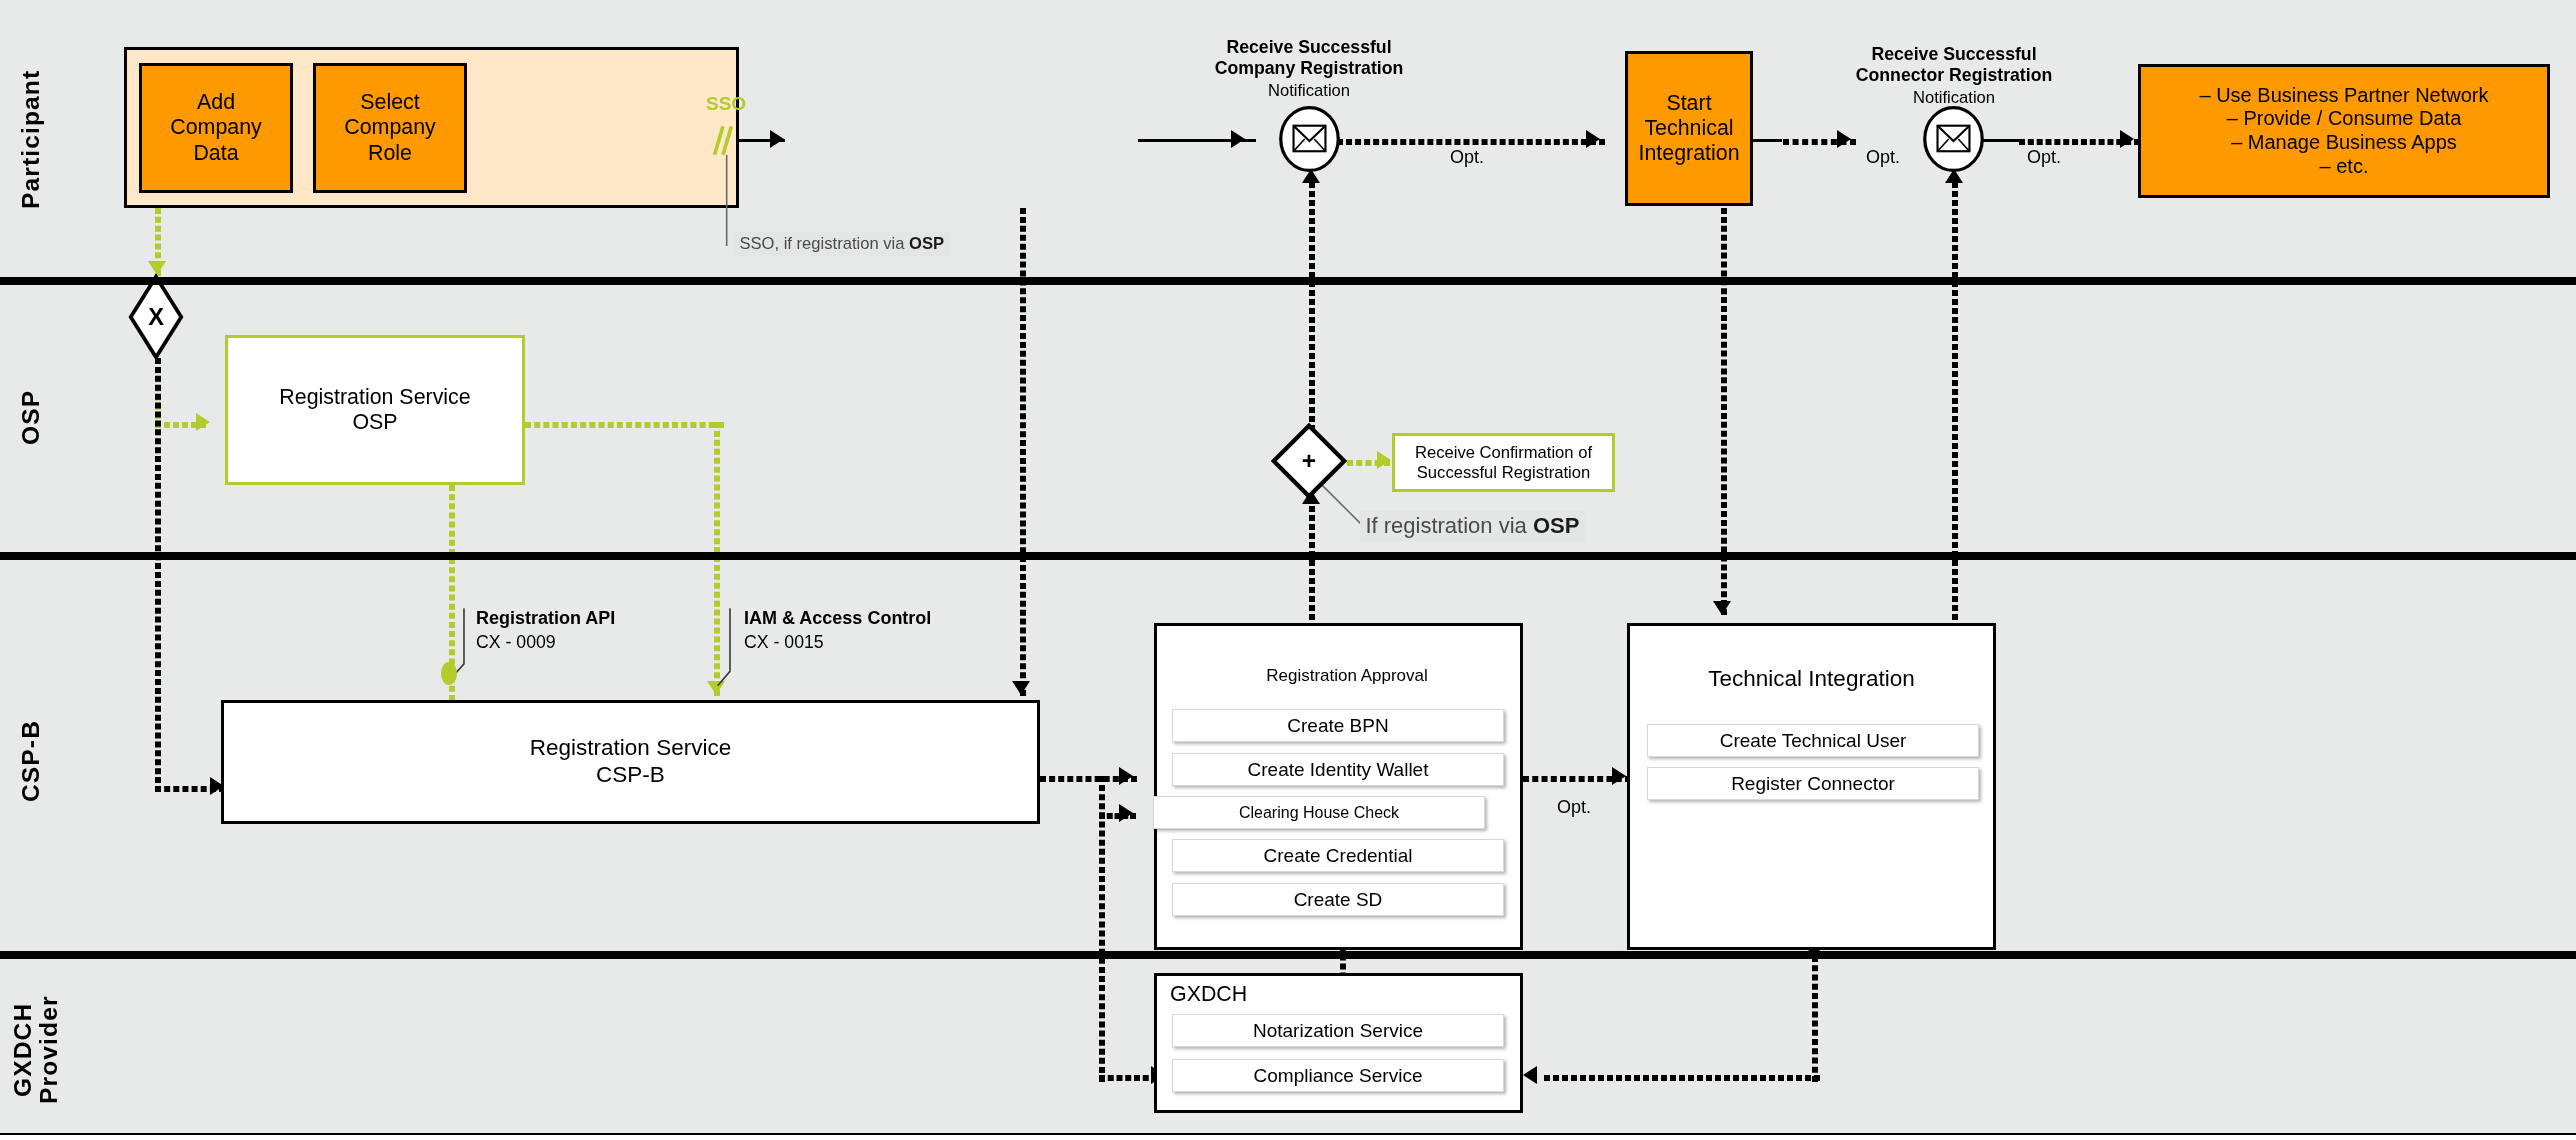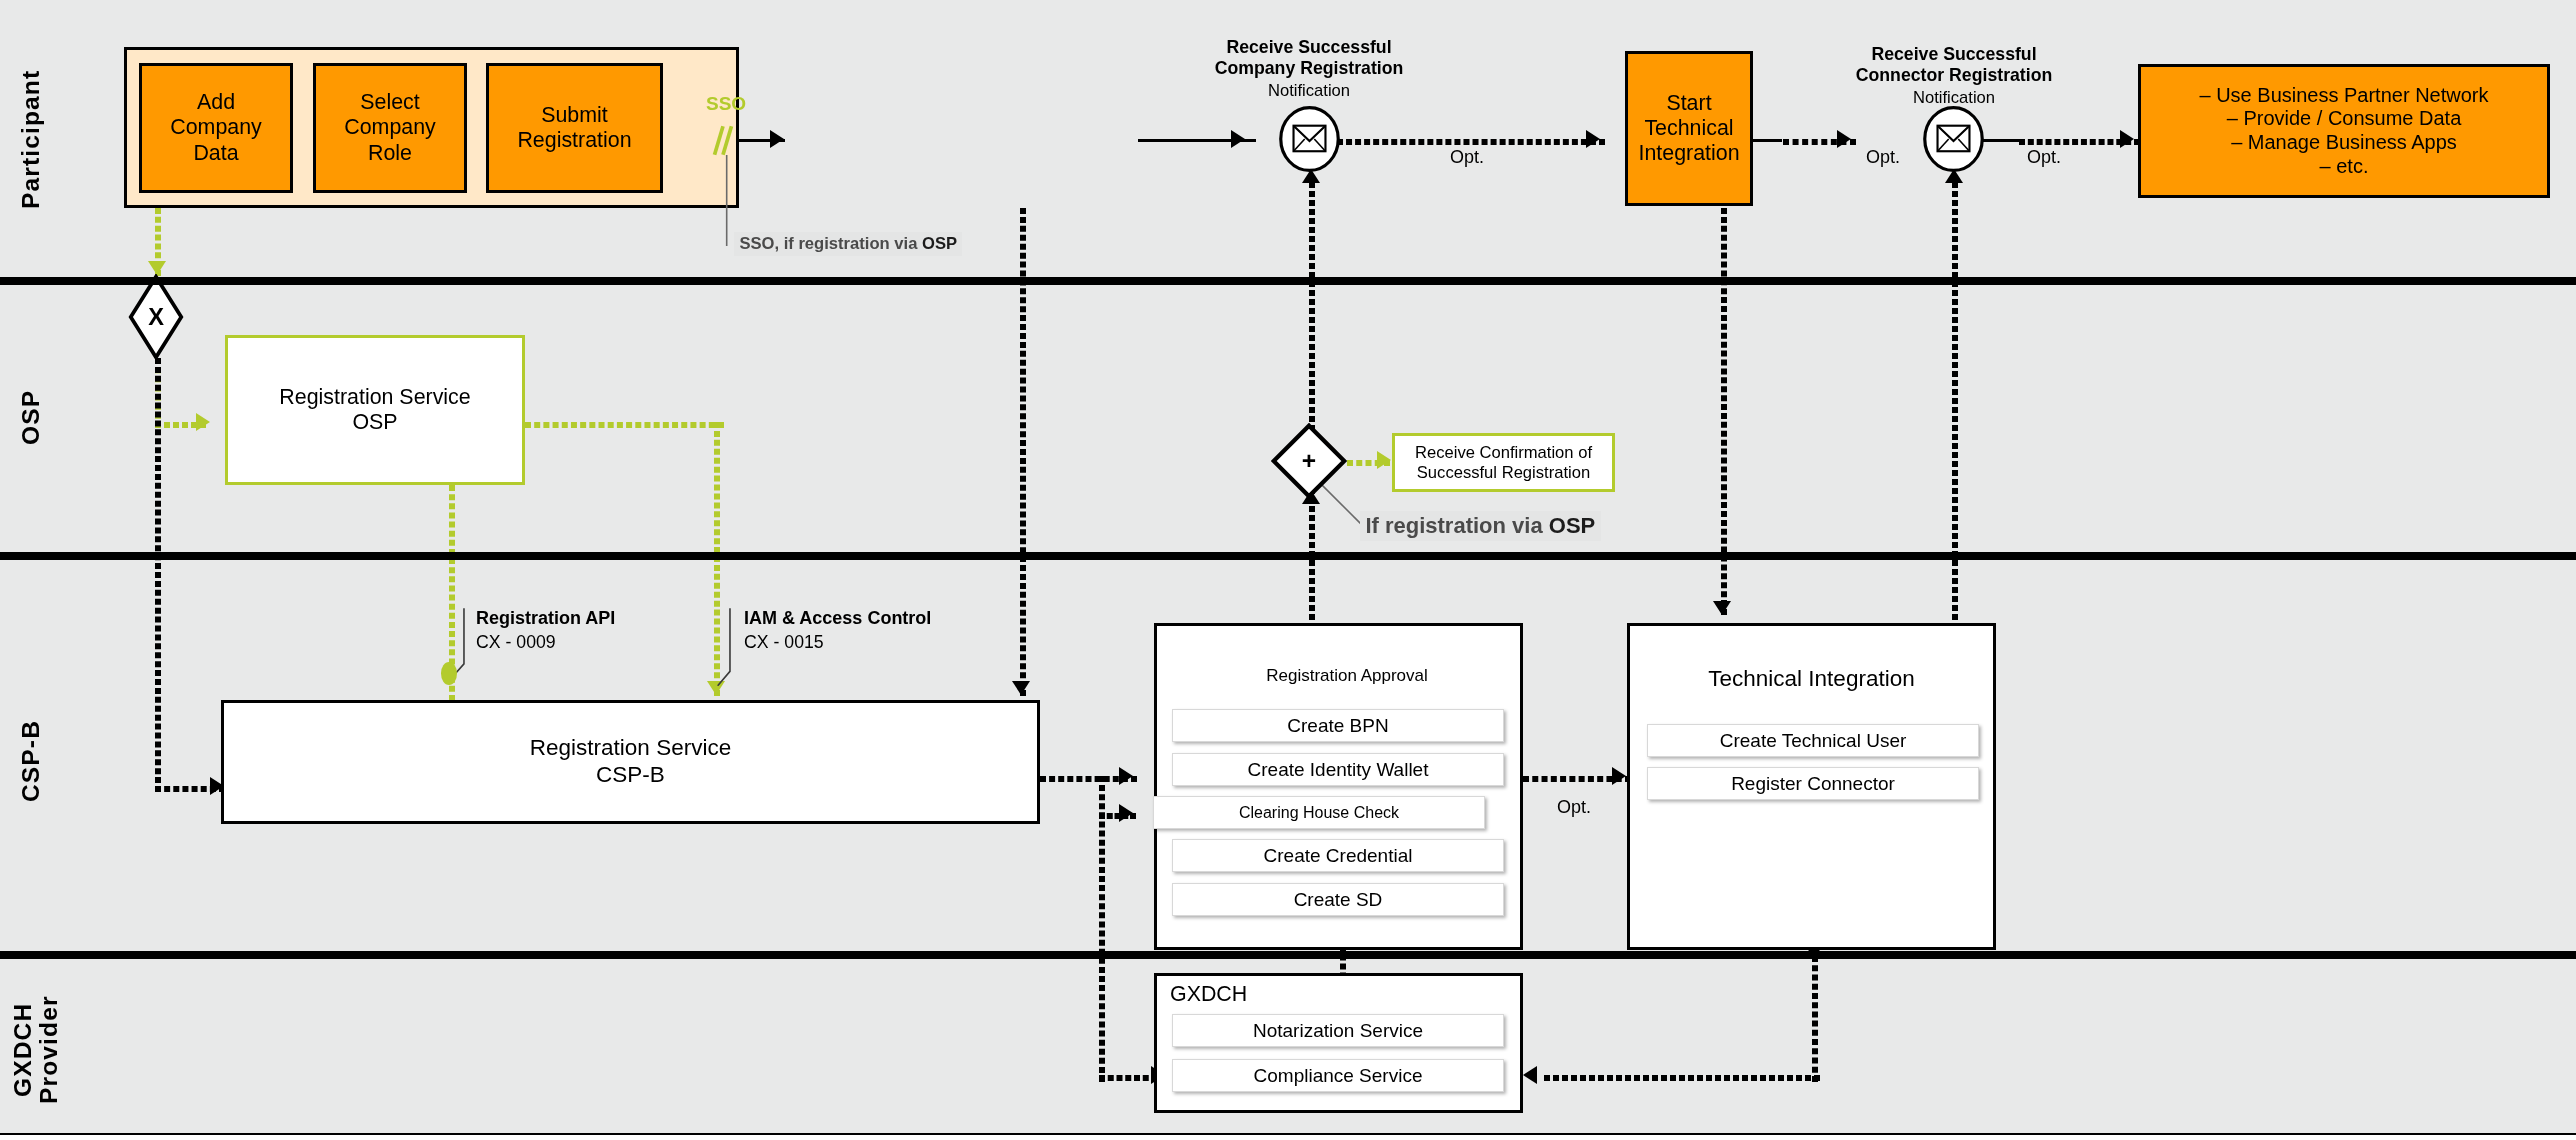--- a/index.html
+++ b/index.html
@@ -24,21 +24,21 @@
   .subitem{position:absolute;box-sizing:border-box;background:#fff;border:0.5px solid #d8d8d8;
            display:flex;align-items:center;justify-content:center;text-align:center;
            box-shadow:1.6px 2.1px 3.2px rgba(0,0,0,0.30);color:#000;z-index:22;}
   .grpTitle{position:absolute;text-align:center;color:#000;z-index:22;}
 
   
   .txt{position:absolute;color:#000;white-space:pre;line-height:1.18;z-index:24;}
   .txt.center{text-align:center;transform:translateX(-50%);}
   .bold{font-weight:bold;}
   .grey-note{position:absolute;background:#e4e5e5;color:#4a4a4a;padding:2.1px 5.4px;
-             white-space:nowrap;z-index:24;font-weight:bold;}
+             white-space:nowrap;z-index:24;}
   .grey-note b{color:#1c1c1c;}
 
   
   .hline,.vline{position:absolute;z-index:18;}
   .hline{height:0;border-top-width:3.2px;border-top-style:solid;border-top-color:#000;}
   .vline{width:0;border-left-width:3.2px;border-left-style:solid;border-left-color:#000;}
   .dash{border-style:dashed !important;}
   .grn{border-color:#b3cb2d !important;}
 
   .arrow{position:absolute;width:0;height:0;z-index:19;}
@@ -84,22 +84,20 @@
 Provider</div>
 
   <div class="box beige" style="left:124px;top:47px;width:615px;height:161px;"></div>
 
   <div class="box orange" style="left: 139px; top: 63px; width: 154px; height: 130px; font-size: 21.4px; white-space: pre-line;">Add
 Company
 Data</div>
   <div class="box orange" style="left: 313px; top: 63px; width: 154px; height: 130px; font-size: 21.4px; white-space: pre-line;">Select
 Company
 Role</div>
-  <div class="box orange" style="left: 486px; top: 63px; width: 177px; height: 130px; font-size: 21.4px; white-space: pre-line;">Submit
-Registration</div>
 
   <div class="hline" style="left:293px;top:127px;width:11.8px;"></div>
   <div class="arrow ar-right" style="left:298px;top:118px;"></div>
   <div class="hline" style="left:467px;top:127px;width:11.8px;"></div>
   <div class="arrow ar-right" style="left:471px;top:118px;"></div>
 
   <div class="hline" style="left:739px;top:139px;width:46px;"></div>
   <div class="arrow ar-right" style="left:770px;top:130px;"></div>
 
   <div class="leader" style="left:707px;top:122px;">

